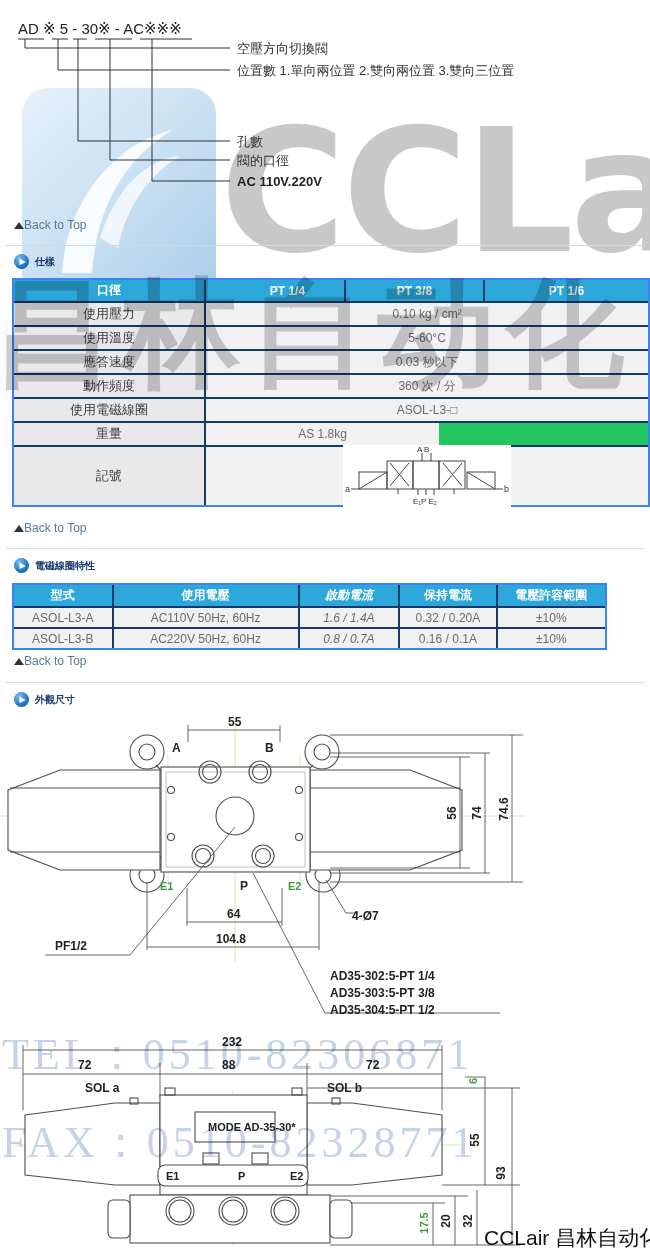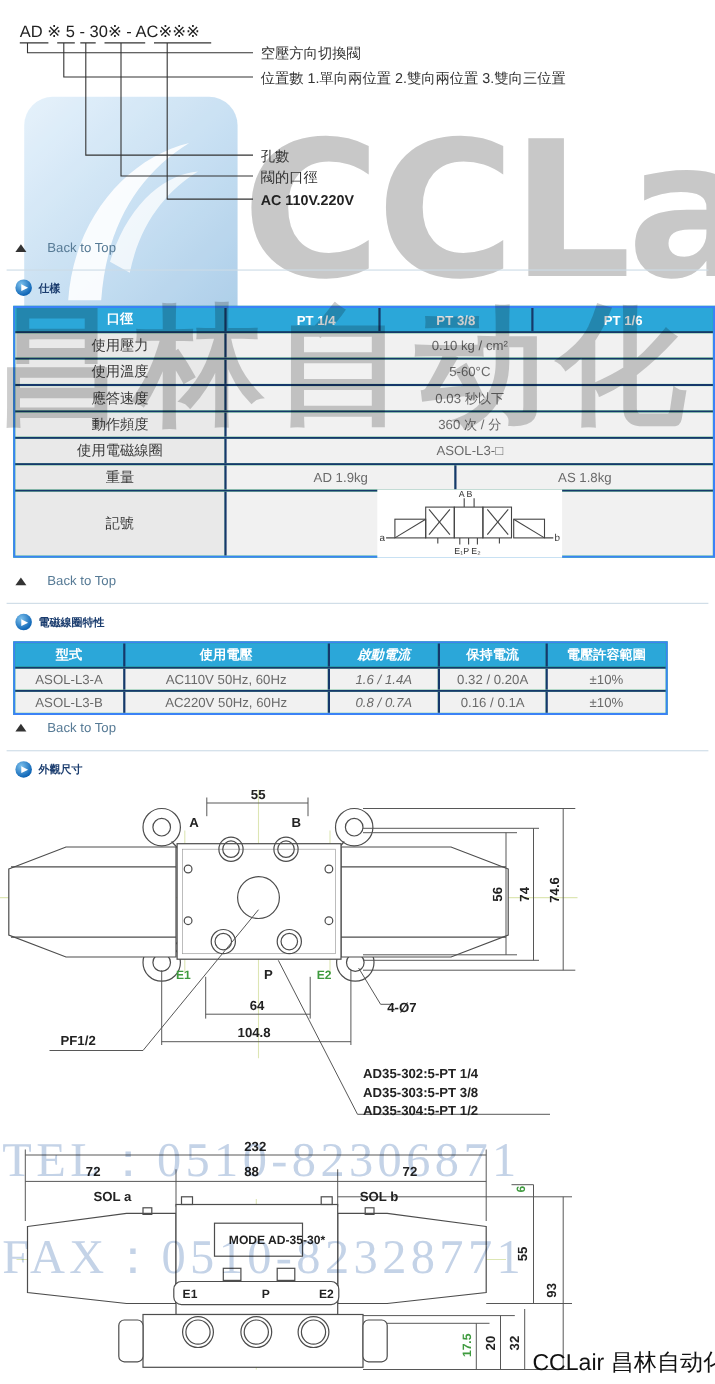--- a/index.html
+++ b/index.html
@@ -13,21 +13,21 @@
     font-family:"DejaVu Sans",sans-serif;font-weight:bold;font-size:172px;line-height:200px;
     color:#bfbfbf;letter-spacing:-4px;opacity:.85;}
   .wm-cjk{left:-6px;top:274px;width:660px;height:122px;overflow:hidden;z-index:3;
     font-weight:bold;font-size:118px;line-height:118px;letter-spacing:10px;color:#7c7c7c;
     opacity:.38;mix-blend-mode:multiply;pointer-events:none;white-space:nowrap;}
   .wm-tel{left:2px;top:1022px;width:648px;z-index:6;font-family:"Liberation Serif","DejaVu Serif",serif;
     font-size:44px;line-height:66px;color:#94aed4;opacity:.55;letter-spacing:4px;white-space:nowrap;
     overflow:hidden;mix-blend-mode:multiply;pointer-events:none;}
   .wm-fax{top:1110px;}
   
-  .back-top{display:flex;align-items:center;gap:19px;font-size:12px;color:#567a95;z-index:2;}
+  .back-top{display:flex;align-items:center;gap:0;font-size:12px;color:#567a95;z-index:2;}
   .back-top .tri{width:0;height:0;border-left:5px solid transparent;border-right:5px solid transparent;
     border-bottom:7px solid #333;display:inline-block;}
   .divider{left:6px;width:638px;height:1px;background:#ccdbe6;z-index:2;}
   .sec-head{display:flex;align-items:center;gap:6px;z-index:2;}
   .sec-head .ball{width:15px;height:15px;border-radius:50%;
     background:radial-gradient(circle at 35% 30%,#7cc0ec,#1168b8 70%,#0b4f92);
     display:flex;align-items:center;justify-content:center;}
   .sec-head .ball span{color:#fff;font-size:8px;line-height:8px;transform:translateX(1px);}
   .sec-head .txt{font-size:10px;font-weight:bold;color:#1a3c6e;}
   
@@ -122,21 +122,20 @@
   <div class="trow">
     <div class="tc lbl c0">動作頻度</div>
     <div class="tc val cfull">360 次 / 分</div>
   </div>
   <div class="trow">
     <div class="tc lbl c0">使用電磁線圈</div>
     <div class="tc val cfull">ASOL-L3-□</div>
   </div>
   <div class="trow">
     <div class="tc lbl c0">重量</div>
-    <div class="tc val chalf1">AD 1.9kg</div>
     <div class="tc val chalf2">AS 1.8kg</div>
   </div>
   <div class="trow" style="height:58px">
     <div class="tc lbl c0">記號</div>
     <div class="sym-wrap">
       <div class="sym-box">
         <svg width="168" height="62" viewBox="0 0 168 62">
           <g stroke="#444" stroke-width="1" fill="none">
             <rect x="44" y="16" width="26" height="28"></rect>
             <rect x="70" y="16" width="26" height="28"></rect>

